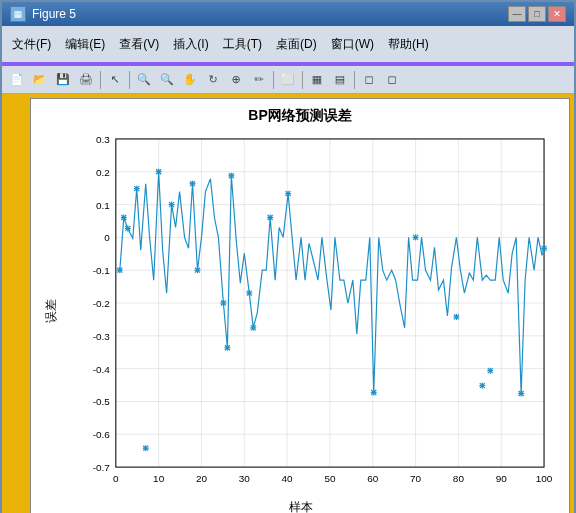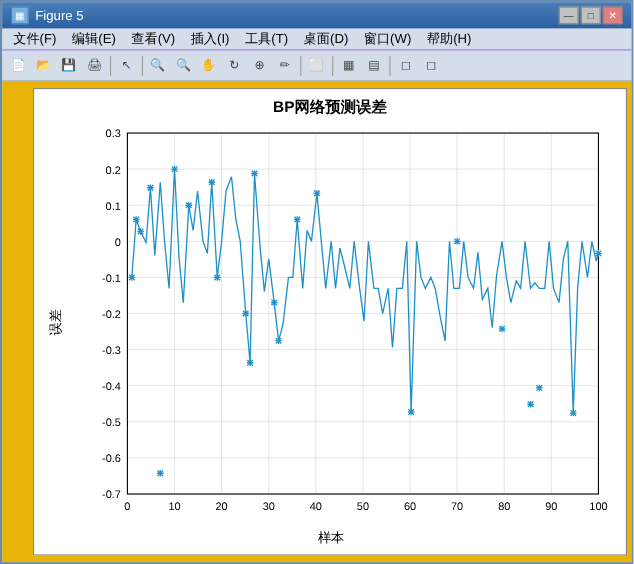--- a/index.html
+++ b/index.html
@@ -61,23 +61,23 @@
       cursor: pointer;
       font-size: 9px;
       color: #333;
     }
     .ctrl-btn.close { background: #e08080; color: white; }
     .menu-bar {
       background: #d4dde8;
       padding: 2px 4px;
       display: flex;
       gap: 2px;
-      border-bottom: 1px solid #8b5cf6;
+      border-bottom: 4px solid #8b5cf6;
       flex-shrink: 0;
-      height: 20px;
+      height: 40px;
       align-items: center;
     }
     .menu-item {
       padding: 1px 6px;
       cursor: pointer;
       font-size: 12px;
       color: #000;
       white-space: nowrap;
     }
     .toolbar {

